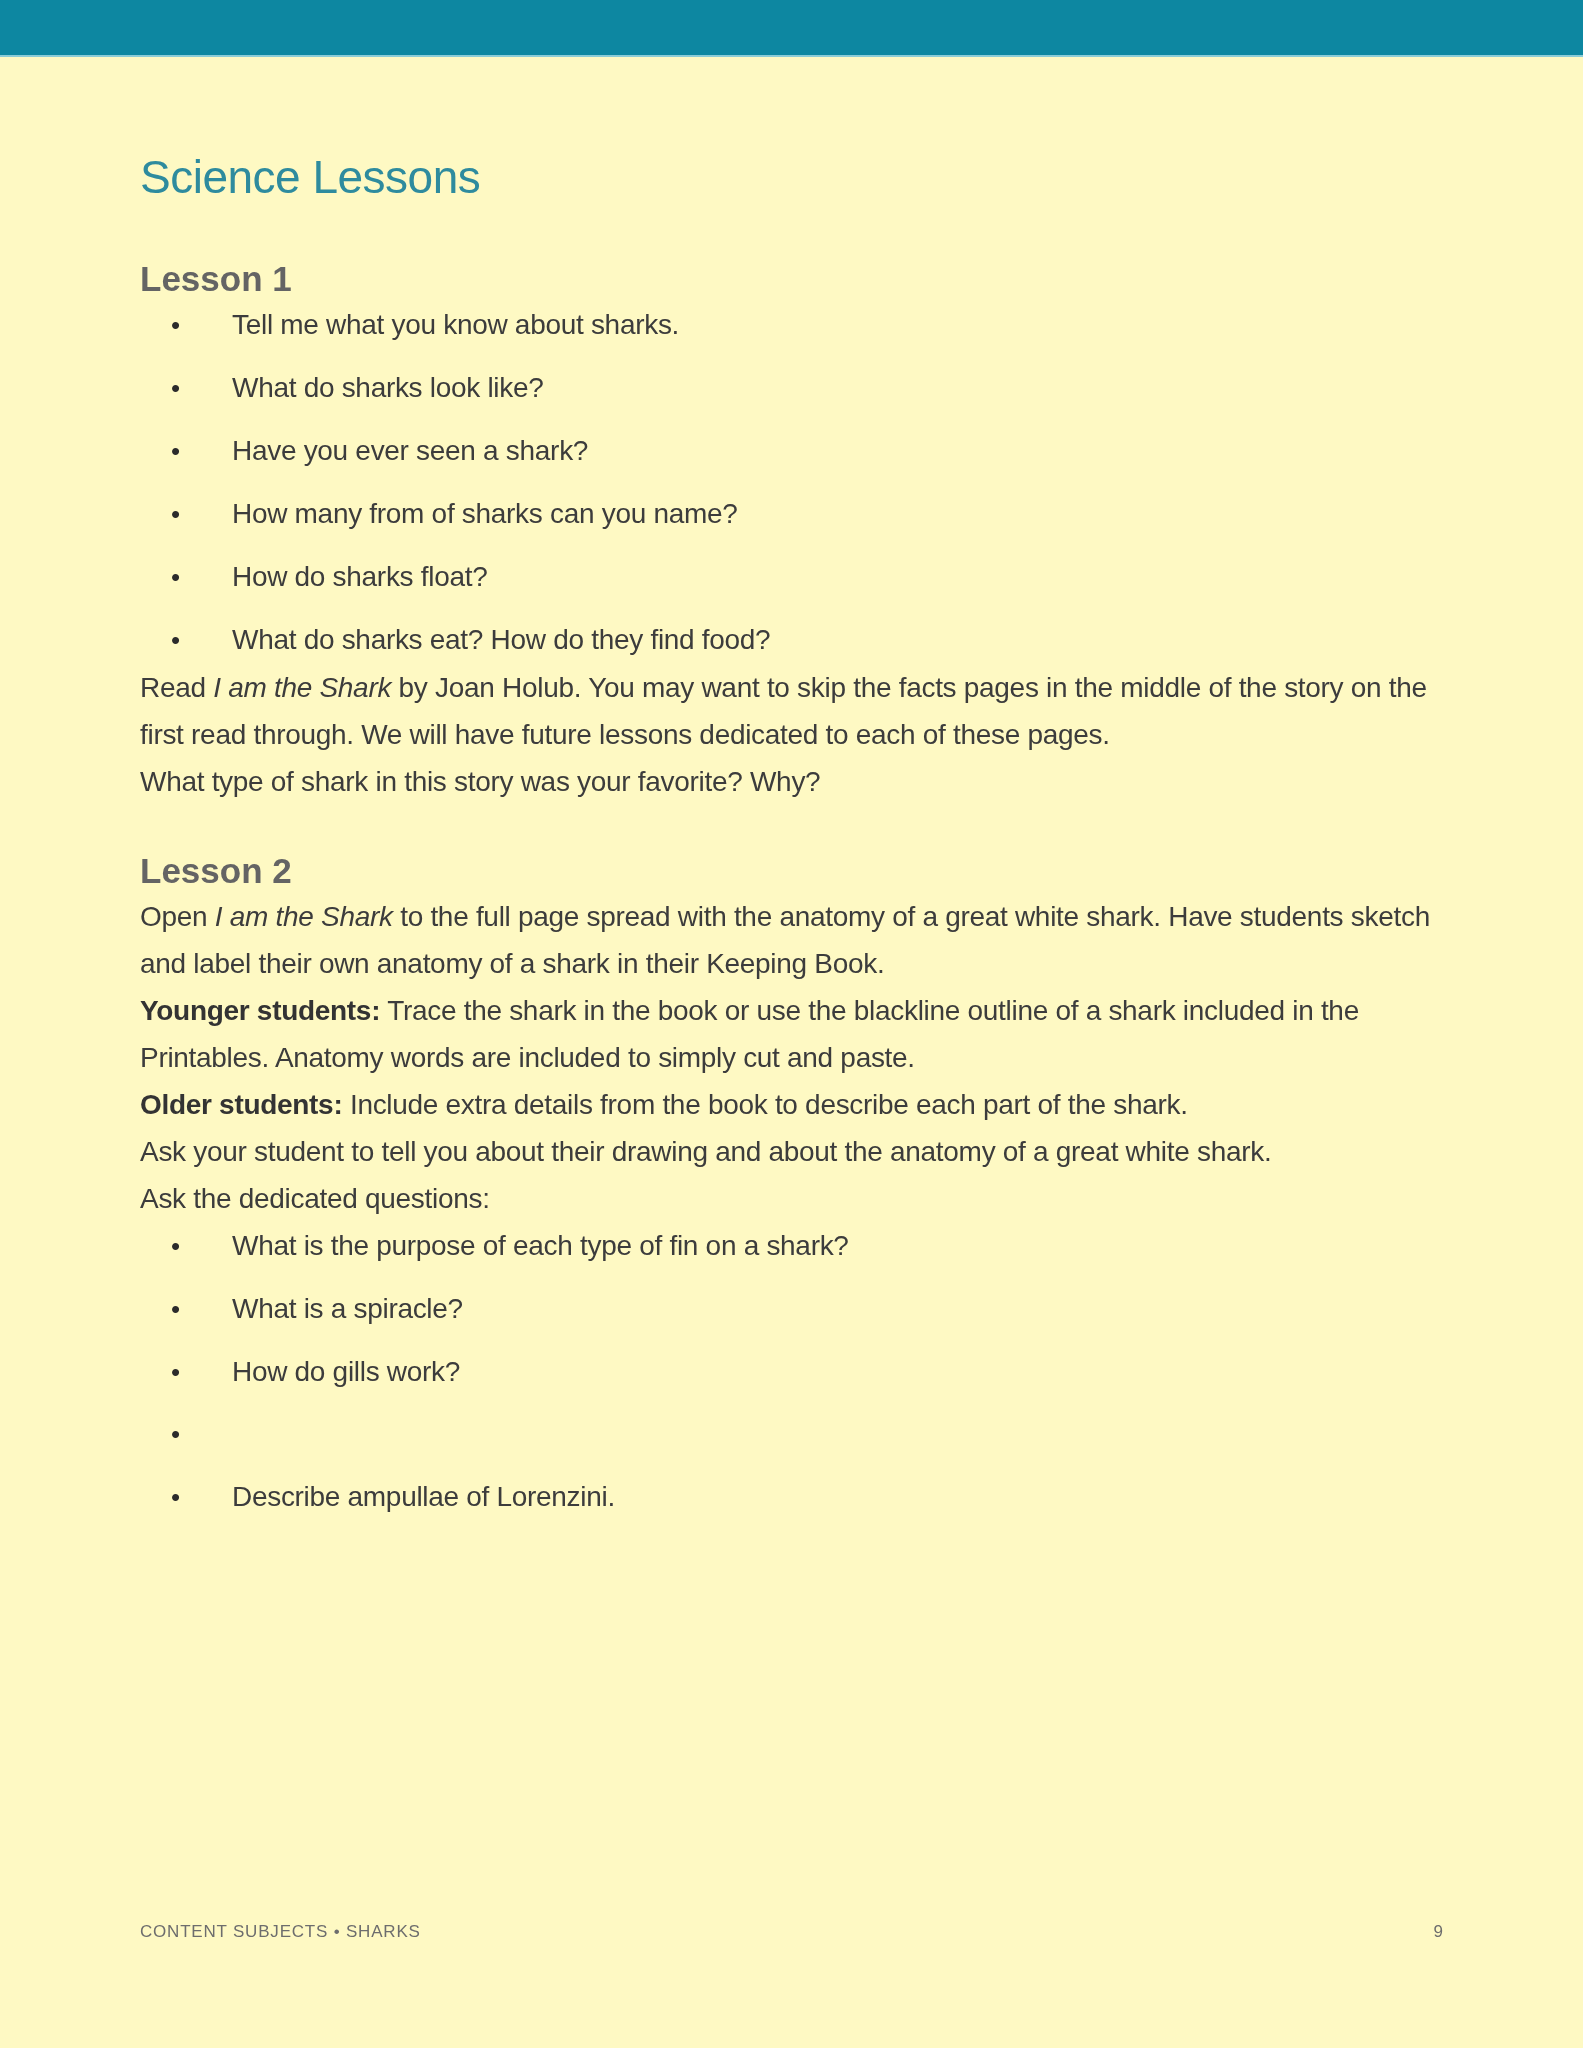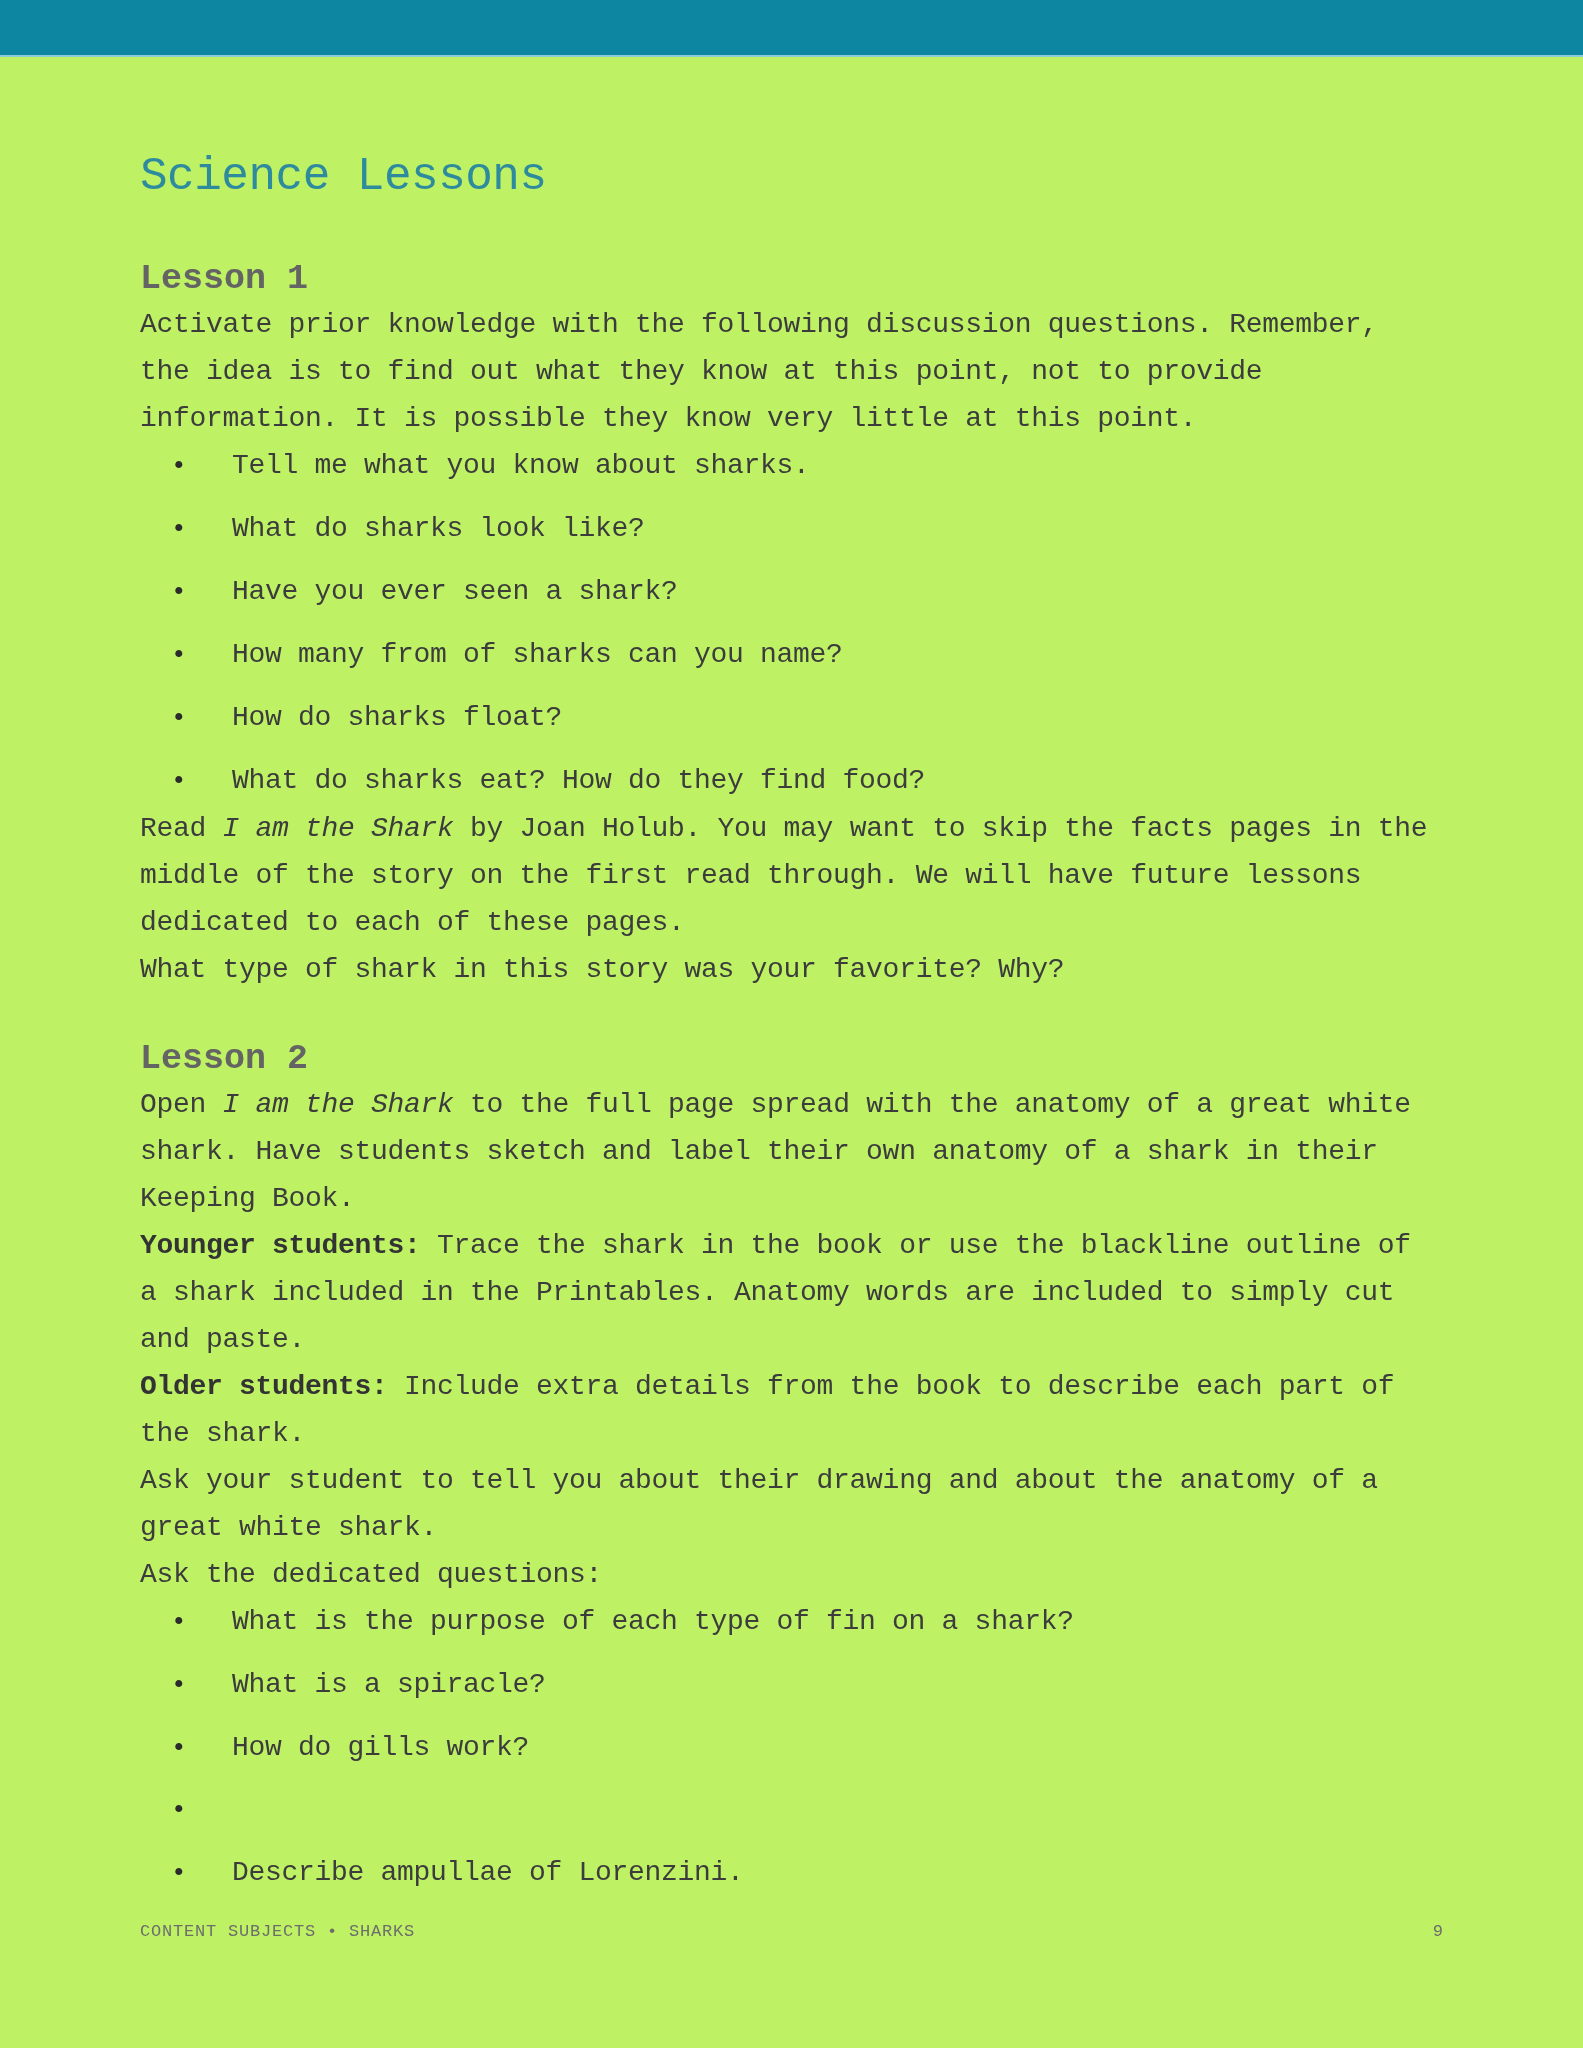--- a/index.html
+++ b/index.html
@@ -1,21 +1,21 @@
 <!DOCTYPE html>
 <html><head>
 <meta charset="utf-8">
 <style>
   html, body { margin: 0; padding: 0; background: #e8e8e8; }
   .page {
     position: relative;
     width: 1583px;
     height: 2048px;
-    background: #bef264;
-    font-family: Liberation Mono, monospace;
+    background: #fef9c3;
+    font-family: Liberation Sans, sans-serif;
     overflow: hidden;
   }
   .topbar {
     position: absolute;
     top: 0; left: 0; right: 0;
     height: 55px;
     background: #0d87a1;
     border-bottom: 2px solid #8accd8;
   }
   .content {
@@ -99,21 +99,20 @@
 <div class="page">
 
   <div class="topbar"></div>
 
   <div class="content">
 
     <h1 class="doc-title">Science Lessons</h1>
 
     <h2 class="lesson-heading h1a">Lesson 1</h2>
 
-    <p class="body intro">Activate prior knowledge with the following discussion questions. Remember, the idea is to find out what they know at this point, not to provide information. It is possible they know very little at this point.</p>
 
     <ul class="bullets bullets-1">
       <li>
         <span class="dot">•</span>
         <span>Tell me what you know about sharks.</span>
       </li>
       <li>
         <span class="dot">•</span>
         <span>What do sharks look like?</span>
       </li>

